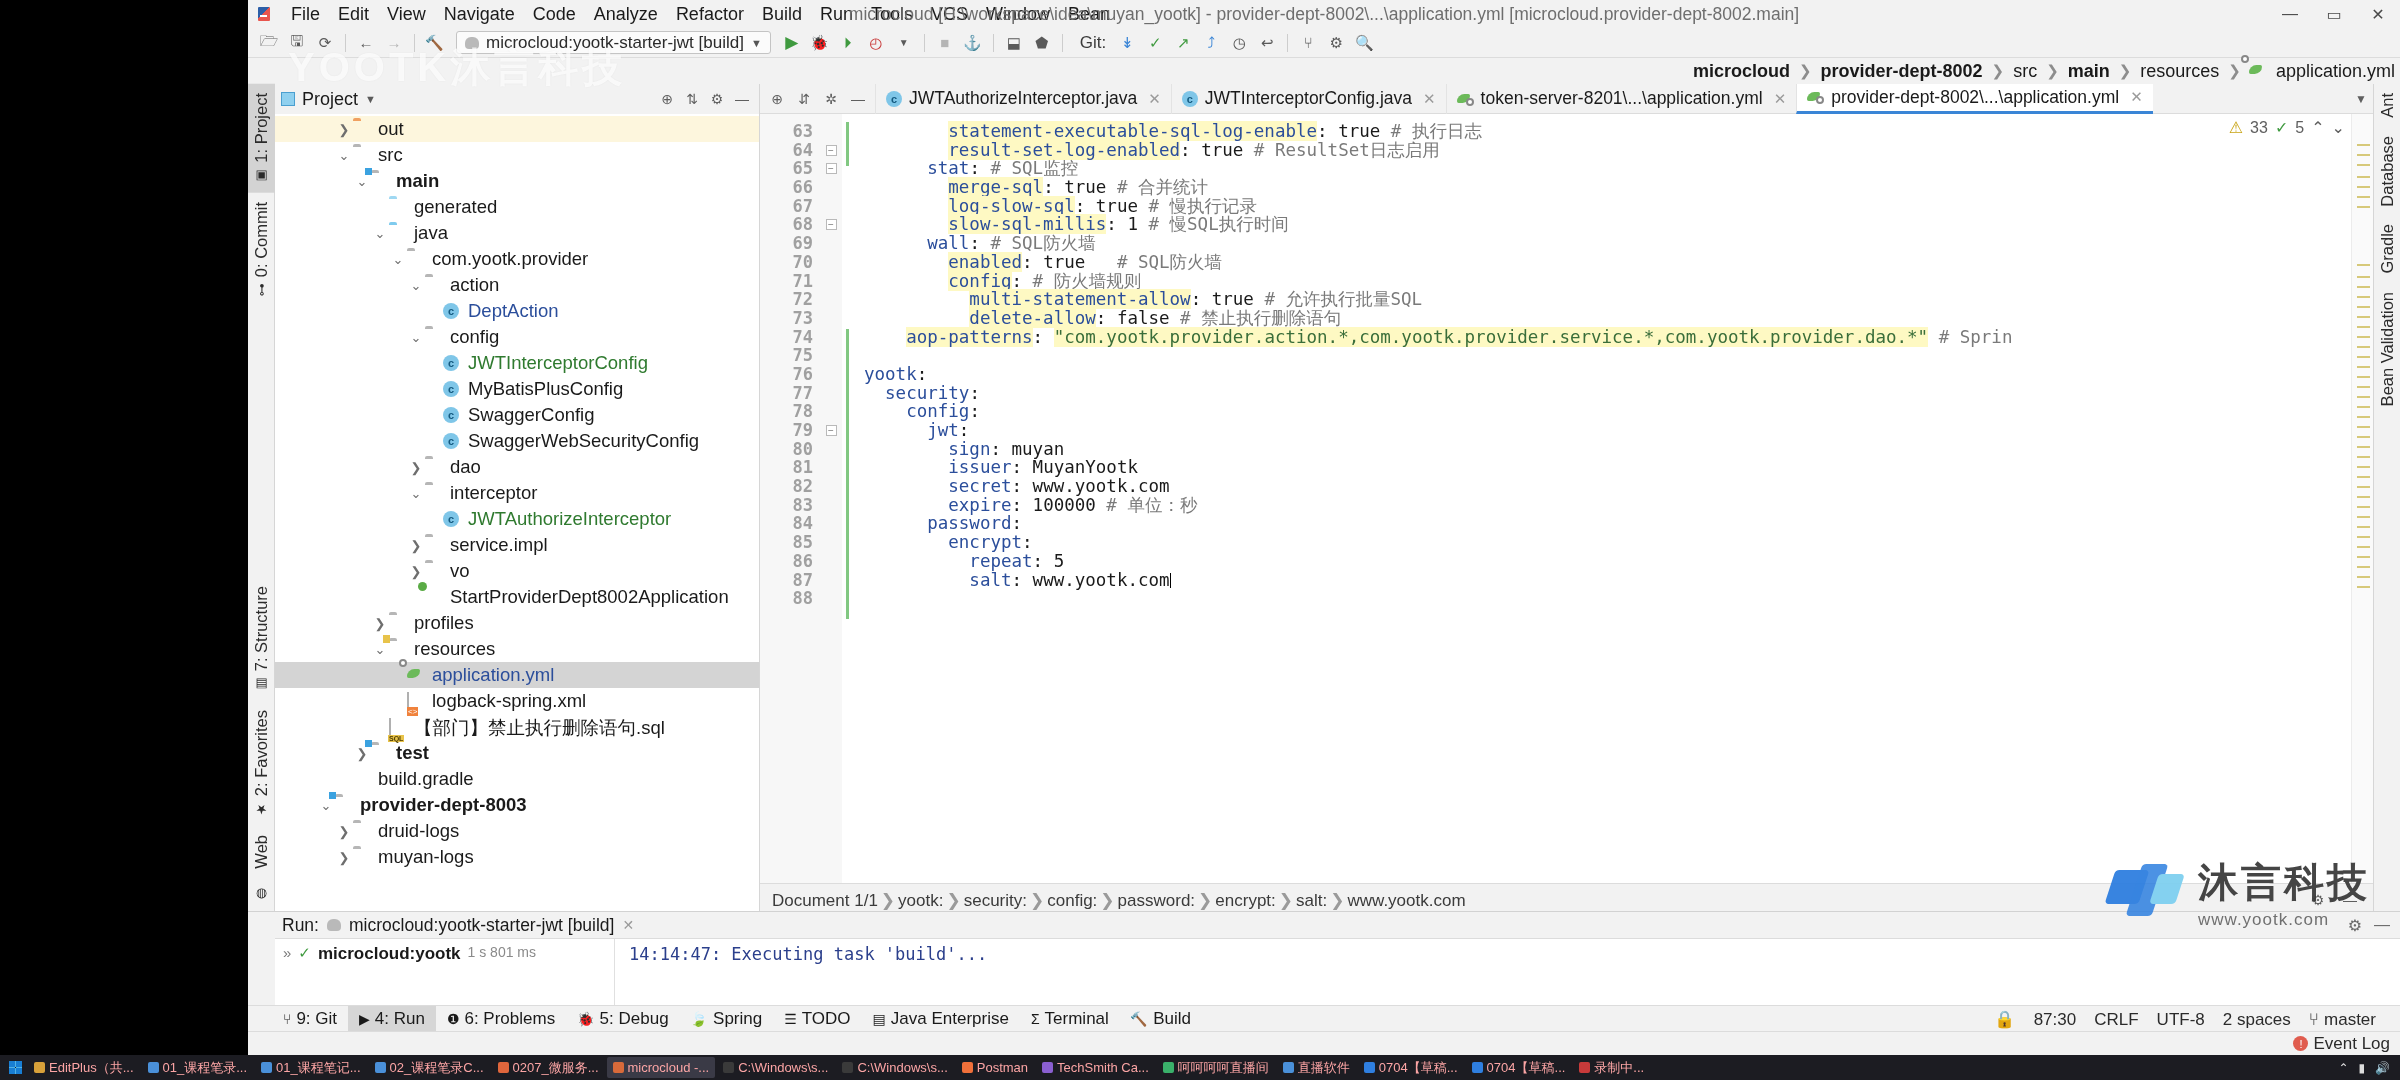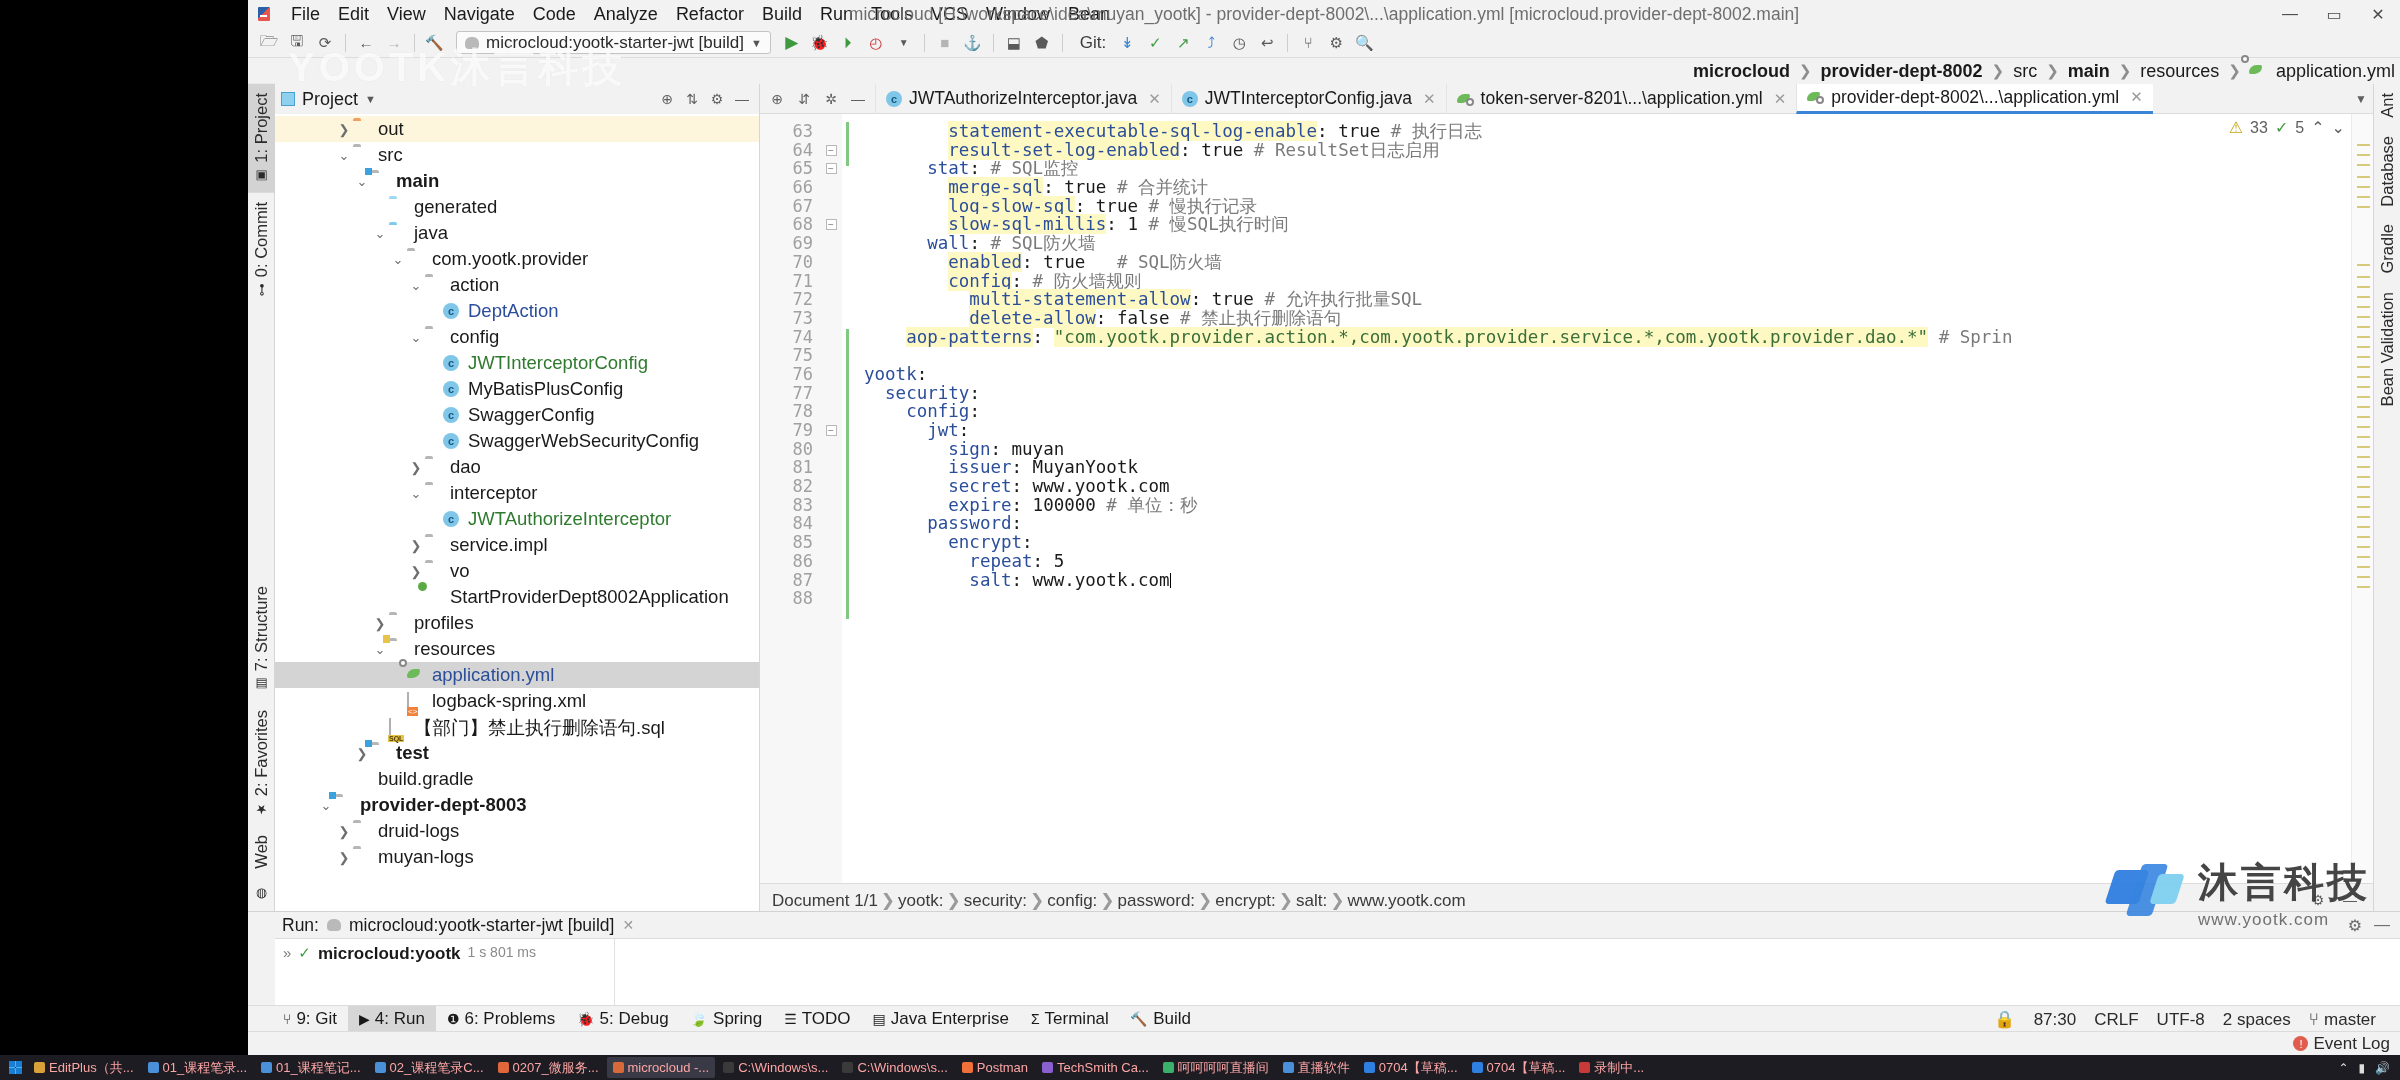--- a/index.html
+++ b/index.html
@@ -88,21 +88,21 @@
   .editor-col { flex:1; display:flex; flex-direction:column; min-width:0; background:#fff; }
   .tabstrip { height:30px; background:#f2f2f2; display:flex; align-items:center; flex:0 0 30px; border-bottom:1px solid #dcdcdc; }
   .tab-actions { display:flex; align-items:center; padding:0 6px; gap:5px; }
   .etab { height:30px; display:flex; align-items:center; gap:7px; padding:0 10px; font-size:17.5px; white-space:nowrap; border-left:1px solid #e3e3e3; cursor:default; }
   .etab.active { background:#fff; border-bottom:3px solid #3a85d6; }
   .etab .x { color:#9a9a9a; font-size:15px; margin-left:4px; }
   .tabstrip .right { margin-left:auto; display:flex; align-items:center; padding-right:6px; gap:4px; color:#5f5f5f; }
 
   
   .code-wrap { flex:1; display:flex; min-height:0; position:relative; background:#fff; overflow:hidden; }
-  .gutter { width:60px; background:#f7f7f7; flex:0 0 60px; text-align:right; padding-top:8px; color:#a0a0a0; font-family:"DejaVu Sans Mono", monospace; font-size:17px; }
+  .gutter { width:60px; background:#f7f7f7; flex:0 0 60px; text-align:right; padding-top:8px; color:#a0a0a0; font-family:"DejaVu Sans Mono", monospace; font-size:17px;font-weight:bold; }
   .gutter .ln { height:18.7px; line-height:18.7px; padding-right:7px; }
   .fold-col { width:22px; background:#f7f7f7; flex:0 0 22px; padding-top:8px; position:relative; }
   .fold-col .fm { height:18.7px; display:flex; align-items:center; justify-content:center; }
   .fold-col .fm span { width:11px; height:11px; border:1px solid #b9b9b9; color:#777; font-size:10px; line-height:9px; text-align:center; background:#fff; }
   .markbar { width:14px; flex:0 0 14px; background:#fff; padding-top:8px; position:relative; }
   .markbar .seg { position:absolute; left:4px; width:3px; background:#82c882; }
   .codelines { flex:1; padding-top:8px; font-family:"DejaVu Sans Mono", monospace; font-size:17.5px; position:relative; overflow:hidden; white-space:pre; }
   .cl { height:18.7px; line-height:18.7px; padding-left:8px; }
   .k { color:#2b4e9b; }
   .v { color:#1a1a1a; }
@@ -705,20 +705,23 @@
           <span>—</span>
         </span>
       </div>
       <div class="runbody">
         <div class="runtree">
           <span style="color:#7a7a7a;font-size:15px">»</span>
           <span class="chk">✓</span>
           <b>microcloud:yootk</b>
           <span class="ms">1 s 801 ms</span>
         </div>
+        <div class="runout">
+          <span>14:14:47: Executing task 'build'...</span>
+        </div>
       </div>
     </div>
 
     <div class="toolbartabs" id="tooltabs">
         <div class="ttab">
           <span class="ti">⑂</span>
           <span>9: Git</span>
         </div>
         <div class="ttab active">
           <span class="ti">▶</span>

